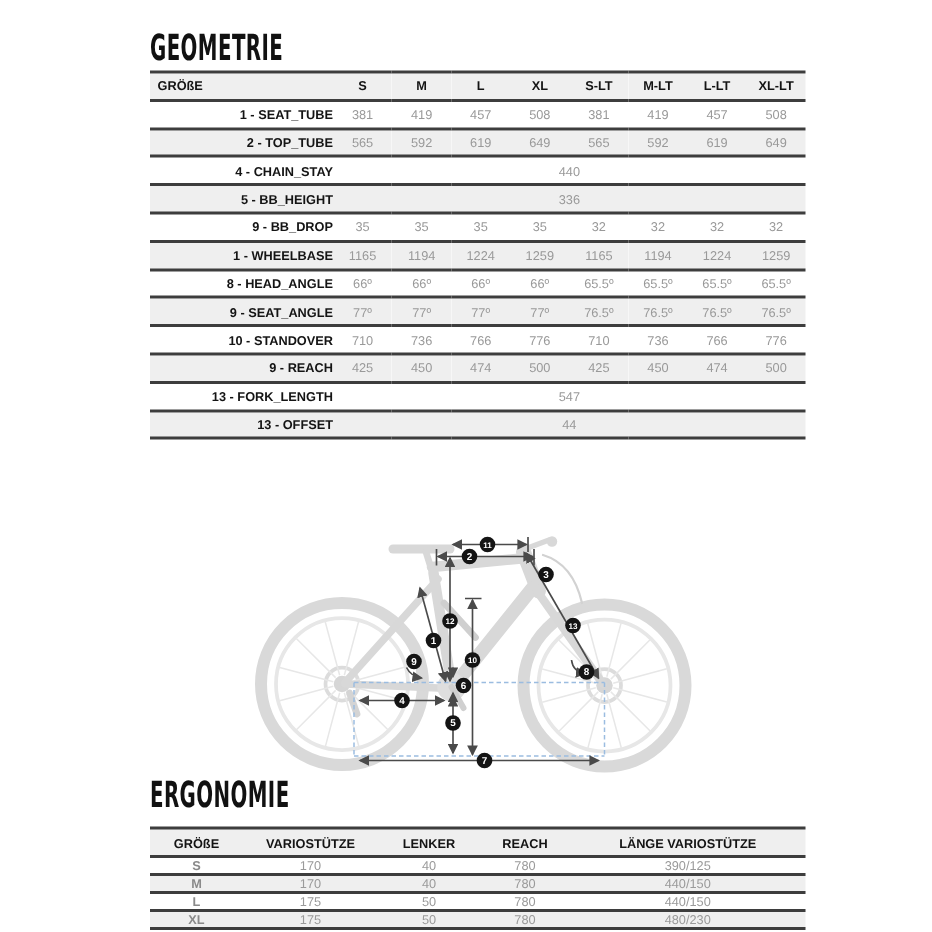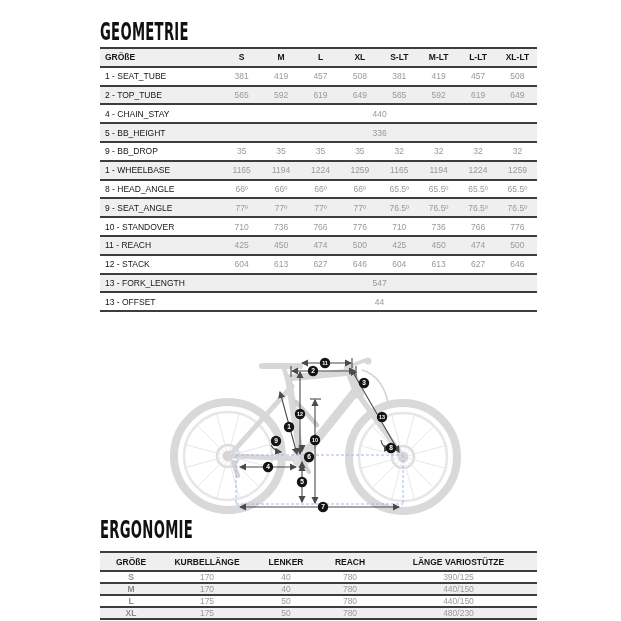--- a/index.html
+++ b/index.html
@@ -15,21 +15,21 @@
   #geo-title{top:18px;}
   #erg-title{top:516px;}
   table{border-collapse:collapse;table-layout:fixed;position:absolute;left:100px;}
   .geo{top:47px;width:437px;border-top:2px solid #3d3d3d;border-bottom:2px solid #3d3d3d;}
   .geo tr{border-top:2px solid #3d3d3d;}
   .geo thead tr{border-top:none;background:#efefef;}
   .geo tbody tr:nth-child(even){background:#efefef;}
   .geo td,.geo th{padding:0;height:16.8px;font-size:8.5px;overflow:hidden;}
   .geo th.lblh{ text-align:left;padding-left:5px;font-size:8.5px;}
   .geo th{font-weight:bold;color:#141414;text-align:center;}
-  .geo td.lbl{font-weight:normal;color:#141414;text-align:left;padding-left:5px;white-space:nowrap;}
+  .geo td.lbl{font-weight:bold;color:#141414;text-align:right;padding-left:5px;white-space:nowrap;}
   .geo td.val{color:#999;text-align:center;}
   .erg{top:551px;width:437px;border-top:2px solid #3d3d3d;border-bottom:2px solid #3d3d3d;}
   .erg tr{border-top:2px solid #3d3d3d;}
   .erg thead tr{border-top:none;background:#efefef;}
   .erg tbody tr:nth-child(even){background:#efefef;}
   .erg th{font-weight:bold;color:#141414;text-align:center;font-size:8.5px;height:17px;padding:0;}
   .erg td{color:#9a9a9a;text-align:center;font-size:8.5px;height:10px;padding:0;}
   .erg td.size{color:#8a8a8a;font-weight:bold;}
   #diagram{position:absolute;left:0;top:345px;width:621px;height:178px;}
 </style>
@@ -143,40 +143,29 @@
         <td class="val">710</td>
         <td class="val">736</td>
         <td class="val">766</td>
         <td class="val">776</td>
         <td class="val">710</td>
         <td class="val">736</td>
         <td class="val">766</td>
         <td class="val">776</td>
       </tr>
       <tr>
-        <td class="lbl">11 - REACH</td>
+        <td class="lbl">9 - REACH</td>
         <td class="val">425</td>
         <td class="val">450</td>
         <td class="val">474</td>
         <td class="val">500</td>
         <td class="val">425</td>
         <td class="val">450</td>
         <td class="val">474</td>
         <td class="val">500</td>
-      </tr>
-      <tr>
-        <td class="lbl">12 - STACK</td>
-        <td class="val">604</td>
-        <td class="val">613</td>
-        <td class="val">627</td>
-        <td class="val">646</td>
-        <td class="val">604</td>
-        <td class="val">613</td>
-        <td class="val">627</td>
-        <td class="val">646</td>
       </tr>
       <tr>
         <td class="lbl">13 - FORK_LENGTH</td>
         <td class="val" colspan="8">547</td>
       </tr>
       <tr>
         <td class="lbl">13 - OFFSET</td>
         <td class="val" colspan="8">44</td>
       </tr>
     </tbody>
@@ -336,21 +325,21 @@
   <colgroup>
     <col style="width:62px">
       <col style="width:90px">
       <col style="width:68px">
       <col style="width:60px">
       <col style="width:157px">
   </colgroup>
   <thead>
       <tr id="erg-head">
         <th>GRÖßE</th>
-        <th>KURBELLÄNGE</th>
+        <th>VARIOSTÜTZE</th>
         <th>LENKER</th>
         <th>REACH</th>
         <th>LÄNGE VARIOSTÜTZE</th>
       </tr>
     </thead>
   <tbody id="erg-body">
       <tr>
         <td class="size">S</td>
         <td>170</td>
         <td>40</td>

